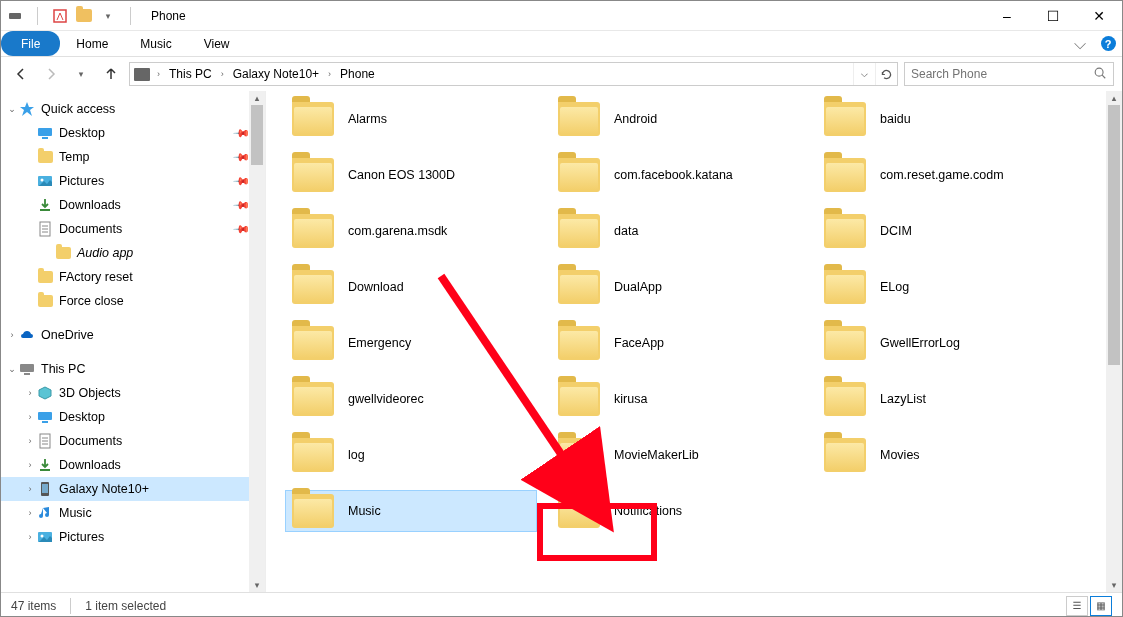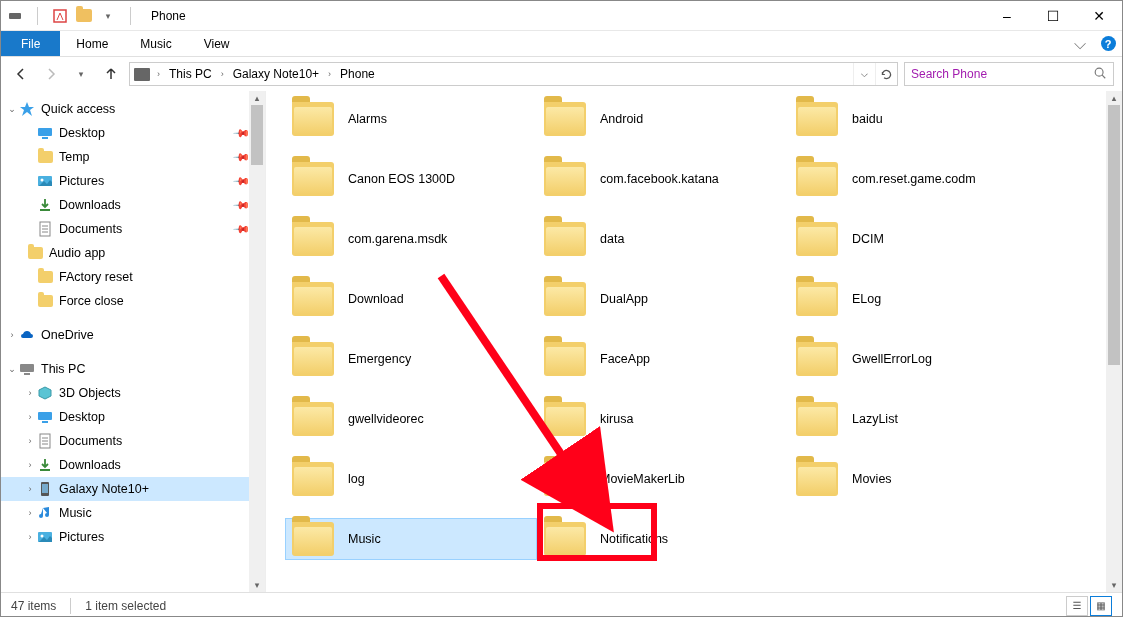--- a/index.html
+++ b/index.html
@@ -11,36 +11,36 @@
 .titlebar .qat .qicon { width: 16px; height: 16px; display: inline-flex; align-items: center; justify-content: center; }
 .titlebar .divider { width: 1px; height: 18px; background: #ccc; margin: 0 6px; }
 .titlebar .folder-small { width: 16px; height: 13px; background: #f0c060; border-radius: 0 2px 2px 2px; position: relative; }
 .titlebar .folder-small::before { content: ""; position: absolute; top: -3px; left: 0; width: 7px; height: 3px; background: #f0c060; border-radius: 2px 2px 0 0; }
 .titlebar .title-text { font-size: 12px; margin-left: 6px; }
 .titlebar .win-controls { margin-left: auto; display: flex; }
 .titlebar .win-controls div { width: 46px; height: 30px; display: flex; align-items: center; justify-content: center; font-size: 14px; }
 
 
 .ribbon { height: 26px; display: flex; align-items: stretch; border-bottom: 1px solid #e0e0e0; position: relative; }
-.ribbon .tab { padding: 0 16px; font-size: 12px; display: flex; align-items: center; cursor: pointer; }
+.ribbon .tab { padding: 0 16px; font-size: 12px; display: flex; align-items: center; cursor: pointer; border-radius: 12px; }
 .ribbon .tab.file { background: #1979ca; color: #fff; padding: 0 20px; }
 .ribbon .collapse-chevron { margin-left: auto; width: 28px; display: flex; align-items: center; justify-content: center; color: #777; }
 .ribbon .help { width: 28px; display: flex; align-items: center; justify-content: center; }
 .help-circle { width: 15px; height: 15px; border-radius: 50%; background: #0b7dda; color: #fff; font-size: 11px; font-weight: bold; display: flex; align-items: center; justify-content: center; }
 
 
 .navrow { height: 34px; display: flex; align-items: center; padding: 0 8px; gap: 6px; }
 .navbtn { width: 24px; height: 24px; display: flex; align-items: center; justify-content: center; color: #888; }
 .navbtn.enabled { color: #333; }
 .addressbar { flex: 1; height: 24px; border: 1px solid #ccc; display: flex; align-items: center; padding-left: 4px; font-size: 12px; background: #fff; position: relative; }
 .addressbar .seg { padding: 0 6px; display: flex; align-items: center; height: 100%; }
 .addressbar .chev { color: #666; font-size: 9px; padding: 0 3px; }
 .addressbar .right-controls { margin-left: auto; display: flex; align-items: center; height: 100%; }
 .addressbar .right-controls div { width: 22px; height: 100%; display: flex; align-items: center; justify-content: center; border-left: 1px solid #eee; color: #555; }
-.searchbox { width: 210px; height: 24px; border: 1px solid #ccc; display: flex; align-items: center; padding: 0 6px; font-size: 12px; color: #a21caf; justify-content: space-between; }
+.searchbox { width: 210px; height: 24px; border: 1px solid #ccc; display: flex; align-items: center; padding: 0 6px; font-size: 12px; color: #737373; justify-content: space-between; }
 .addr-icon { width: 16px; height: 13px; display: inline-block; background: #666; margin-right: 4px; border-radius: 1px; }
 
 
 .mainarea { display: flex; height: 501px; }
 .sidebar { width: 265px; border-right: 1px solid #eee; position: relative; overflow: hidden; }
 .sidebar-inner { padding: 6px 0; font-size: 12.5px; }
 .tree-item { display: flex; align-items: center; height: 24px; padding-right: 16px; cursor: pointer; position: relative; }
 .tree-item.active { background: #cce8ff; }
 .tree-item .expand { width: 14px; text-align: center; color: #666; font-size: 9px; }
 .tree-item .icon { width: 16px; height: 16px; margin-right: 6px; display: inline-flex; align-items: center; justify-content: center; }
@@ -50,21 +50,21 @@
 .sidebar .scrollbar { position: absolute; right: 0; top: 0; width: 16px; height: 100%; background: #f0f0f0; }
 .sidebar .scrollbar .thumb { position: absolute; left: 2px; right: 2px; top: 14px; height: 60px; background: #c2c2c2; }
 .sidebar .scrollbar .arr { position: absolute; left: 0; right: 0; height: 14px; display:flex; align-items:center; justify-content:center; font-size: 9px; color:#666; }
 
 
 .content { flex: 1; position: relative; overflow: hidden; }
 .content-inner { padding: 8px 20px; }
 .content .scrollbar { position: absolute; right: 0; top: 0; width: 16px; height: 100%; background: #f0f0f0; }
 .content .scrollbar .thumb { position: absolute; left: 2px; right: 2px; top: 14px; height: 260px; background: #c2c2c2; }
 .content .scrollbar .arr { position: absolute; left: 0; right: 0; height: 14px; display:flex; align-items:center; justify-content:center; font-size: 9px; color:#666; }
-.grid { display: grid; grid-template-columns: repeat(3, 250px); column-gap: 2px; row-gap: 20px; }
+.grid { display: grid; grid-template-columns: repeat(3, 250px); column-gap: 2px; row-gap: 20px; gap: 16px; }
 .folder-item { display: flex; align-items: center; height: 40px; padding: 2px 6px; cursor: pointer; font-size: 12.5px; }
 .folder-item.selected { background: #cce8ff; outline: 1px solid #99d1ff; }
 .folder-large { width: 42px; height: 34px; background: #f3cf6b; border-radius: 0 3px 3px 3px; position: relative; margin-right: 14px; flex-shrink: 0; }
 .folder-large::before { content: ""; position: absolute; top: -6px; left: 0; width: 18px; height: 6px; background: #e2b94a; border-radius: 3px 3px 0 0; }
 .folder-large::after { content: ""; position: absolute; left: 2px; right: 2px; bottom: 2px; top: 5px; background: linear-gradient(#fce9a6, #f3cf6b); border-radius: 2px; }
 
 
 .statusbar { height: 26px; border-top: 1px solid #e0e0e0; display: flex; align-items: center; padding: 0 10px; font-size: 12px; color: #444; gap: 14px; }
 .statusbar .view-toggles { margin-left: auto; display: flex; gap: 2px; }
 .statusbar .view-toggles div { width: 22px; height: 20px; border: 1px solid #ccc; display: flex; align-items: center; justify-content: center; font-size: 10px; color: #555; }
@@ -221,21 +221,21 @@
             <svg class="icn" viewBox="0 0 16 16">
               <rect x="3" y="1" width="10" height="14" fill="#fff" stroke="#888"></rect>
               <line x1="5" y1="5" x2="11" y2="5" stroke="#888"></line>
               <line x1="5" y1="8" x2="11" y2="8" stroke="#888"></line>
               <line x1="5" y1="11" x2="11" y2="11" stroke="#888"></line>
             </svg>
           </span>
           <span>Documents</span>
           <span class="pin">📌</span>
         </div>
-        <div class="tree-item" style="padding-left: 12px;">
+        <div class="tree-item" style="padding-left: 40px; font-style: italic;">
           <span class="expand"></span>
           <span class="icon">
             <span class="folder-icon"></span>
           </span>
           <span>Audio app</span>
         </div>
         <div class="tree-item" style="padding-left: 22px;">
           <span class="expand"></span>
           <span class="icon">
             <span class="folder-icon"></span>

